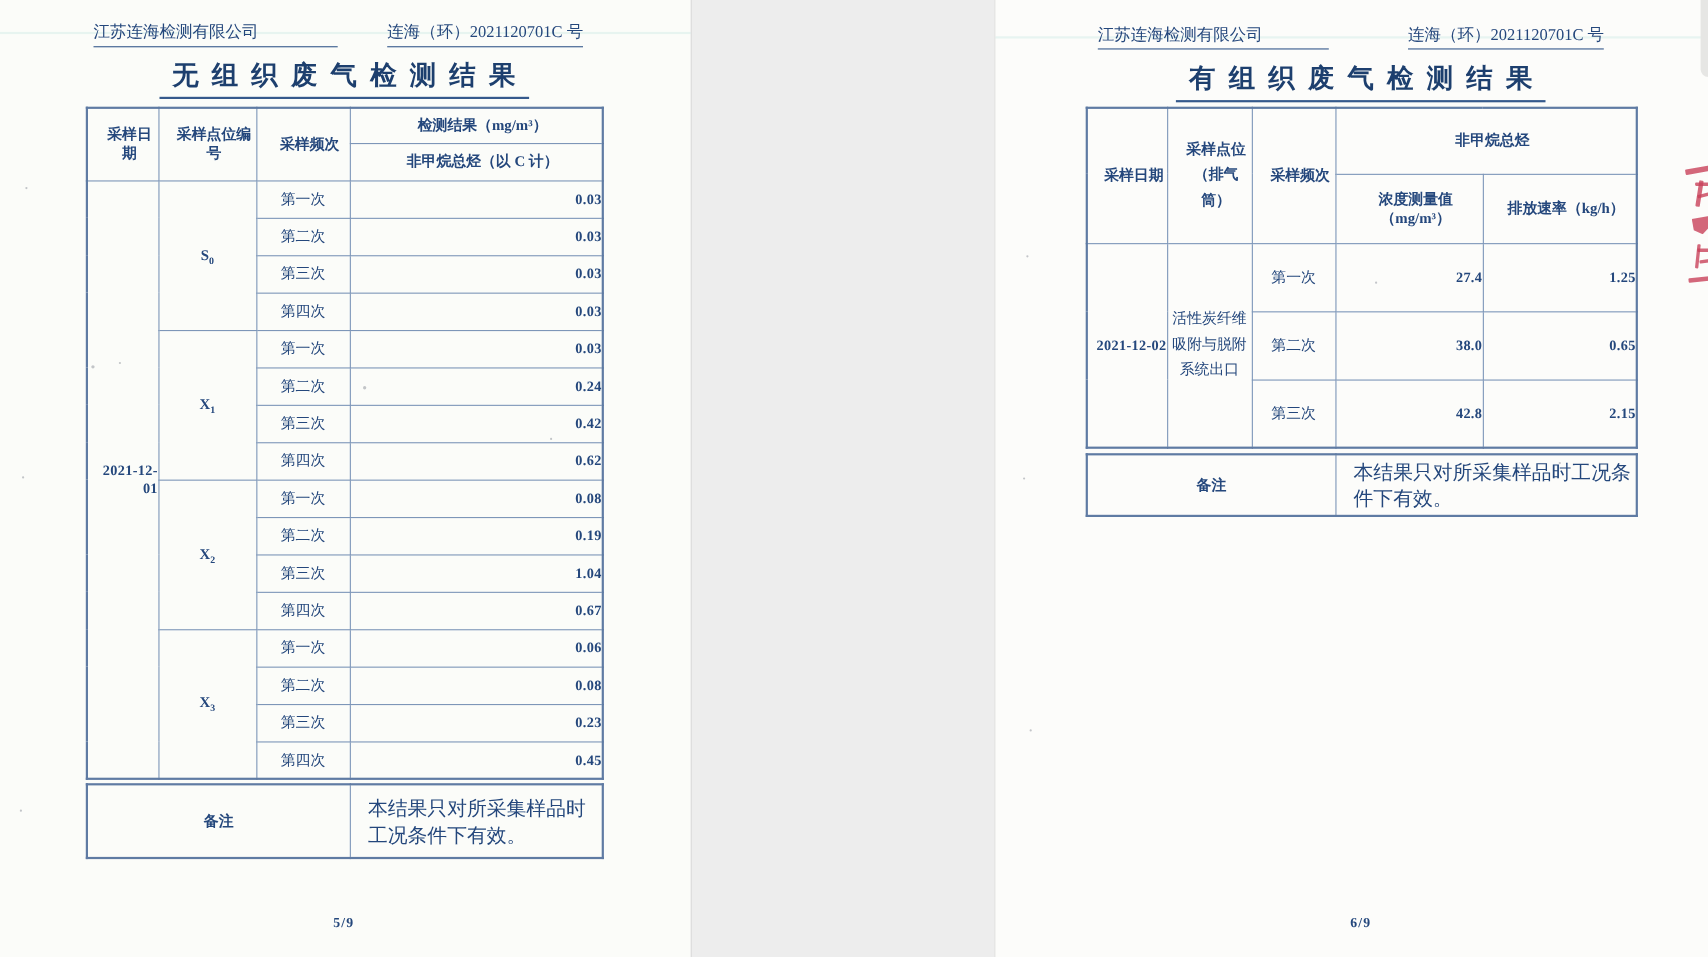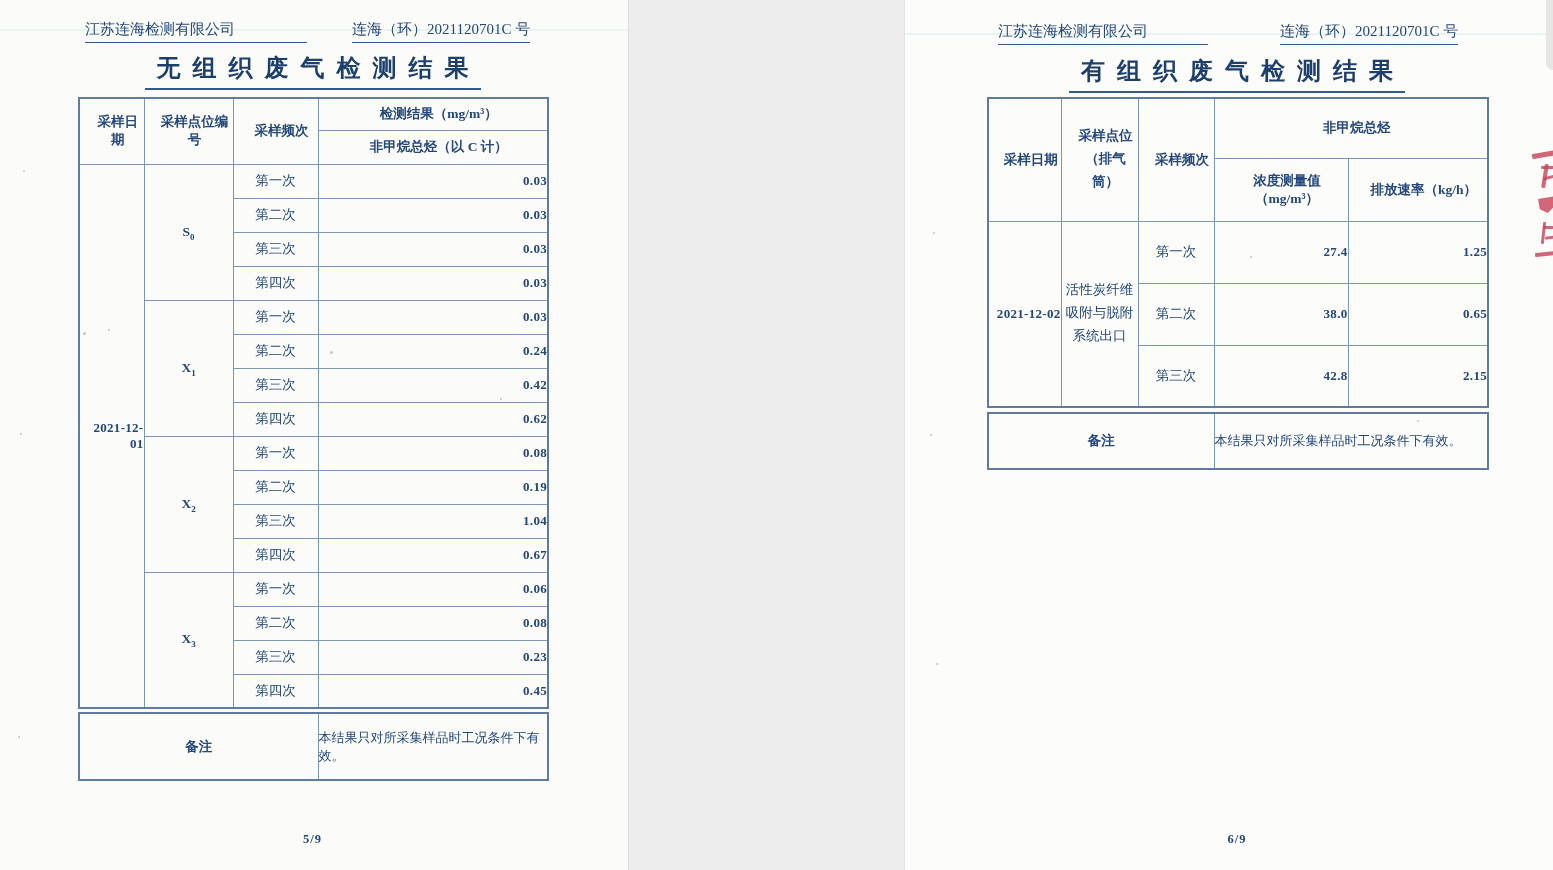--- a/index.html
+++ b/index.html
@@ -46,21 +46,21 @@
   .left-main tbody tr{height:34px;}
 
   .right-main{left:82px;top:97px;width:500px;}
   .right-main thead tr:nth-child(1) th{height:60px;}
   .right-main thead tr:nth-child(2) th{height:63px;}
   .right-main tbody tr{height:62px;}
 
   .left-remark{left:78px;top:712px;width:469px;height:69px;}
   .right-remark{left:82px;top:412px;width:500px;height:58px;}
   .remark-label{font-weight:bold;}
-  .remark-text{text-align:left;padding-left:0;font-size:13px;}
+  .remark-text{text-align:left;padding-left:16px;font-size:18px;}
 
   .val-cell,.date-cell{font-weight:bold;font-size:13px;letter-spacing:.3px;text-align:right;}
   .freq-cell{font-size:13.5px;margin-top:24px;}
   .point-cell{font-weight:bold;font-size:13.5px;line-height:1.8;}
   .point-cell sub{font-size:9px;font-weight:bold;}
   .point-line{font-weight:normal;font-size:13.5px;line-height:1.7;}
 
   .page-no{position:absolute;top:832px;text-align:center;font-weight:bold;
     font-size:12.5px;color:var(--ink);letter-spacing:1px;}
   .page-left .page-no{left:78px;width:469px;}

